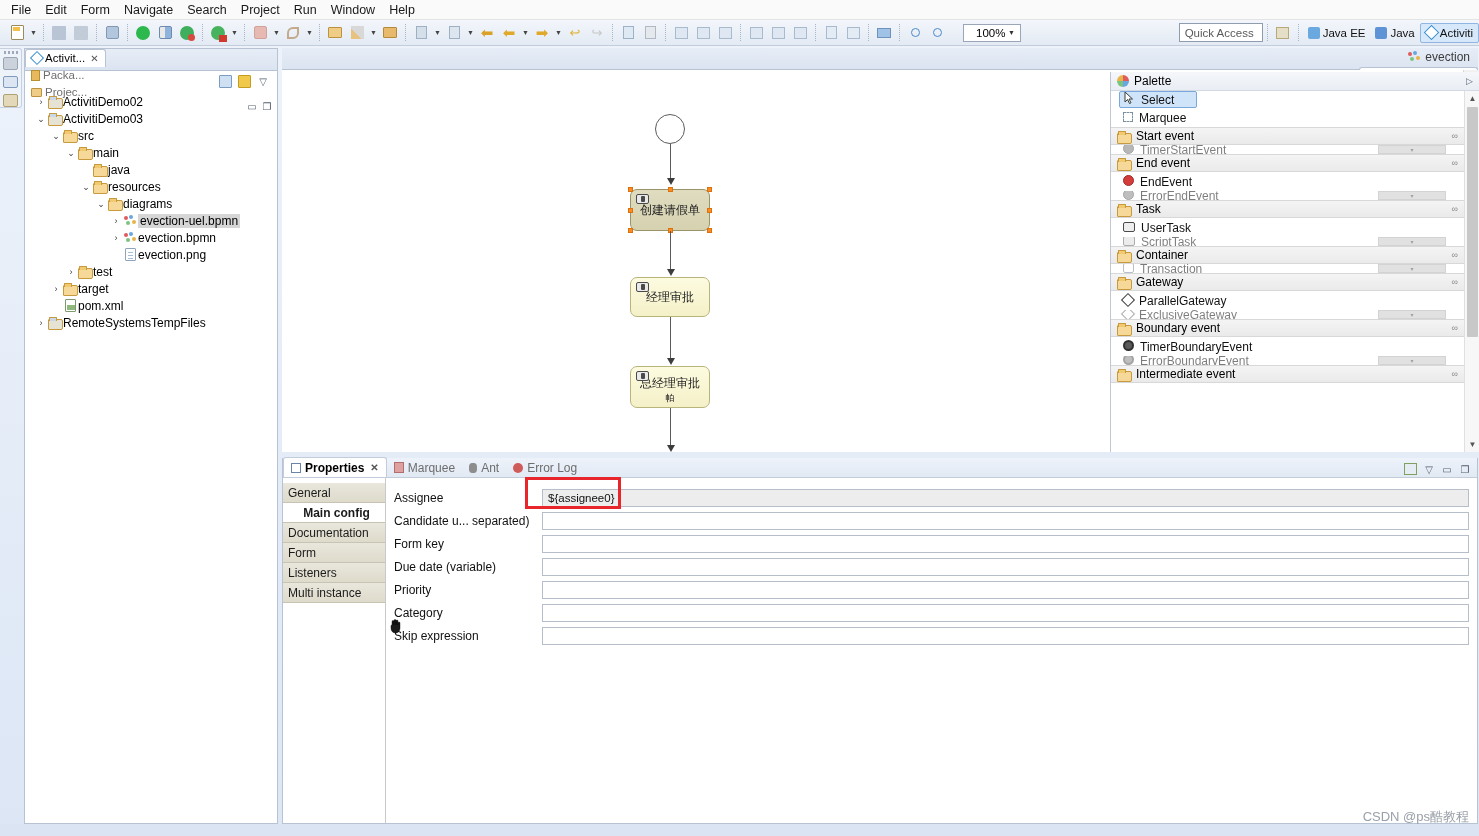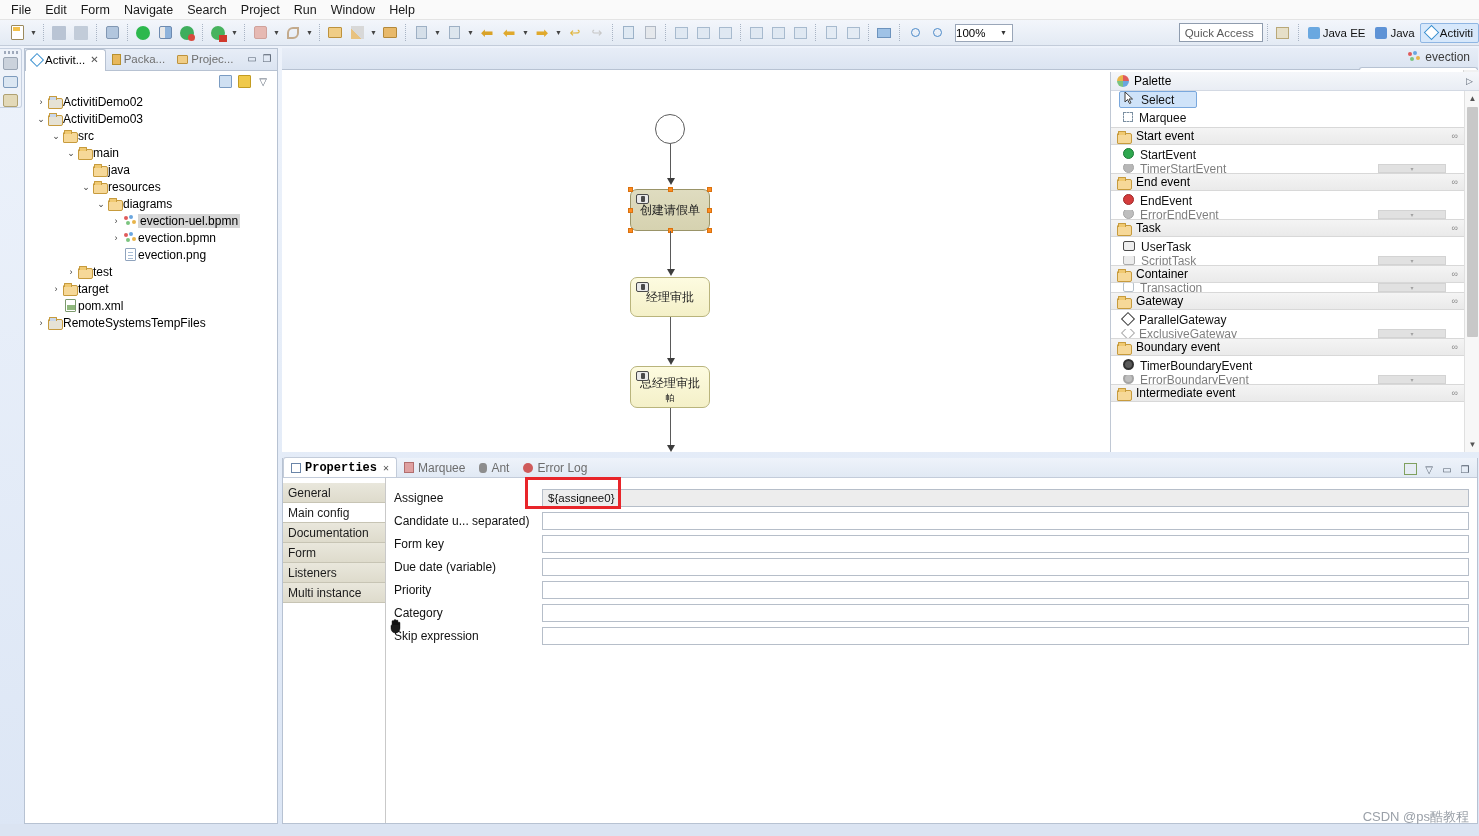--- a/index.html
+++ b/index.html
@@ -47,22 +47,22 @@
     width: 11px; height: 20px; display: inline-flex;
     align-items: center; justify-content: center;
     font-size: 7px; color: #444;
   }
   .tb-sep {
     width: 1px; height: 17px; margin: 0 4px;
     border-left: 1px dotted #a9b4c4;
   }
   .zoom-combo {
     width: 58px; height: 18px; background: #fff;
-    border: 1px solid #9aa6b8; margin-left: 7px;
-    display: flex; align-items: center; padding-left: 0;
+    border: 1px solid #9aa6b8; margin-left: 15px;
+    display: flex; align-items: center; padding-left: 12px;
     font-size: 11.5px; position: relative;
   }
   .zoom-combo .cv { flex: 1; }
   .zoom-combo .cdn { font-size: 7px; padding-right: 5px; color: #333; }
 
   .qa-box {
     height: 19px; width: 84px; background: #fff;
     border: 1px solid #8f9cae; margin-left: auto;
     display: flex; align-items: center; padding-left: 5px;
     color: #5a5a5a; font-size: 11.5px;
@@ -96,22 +96,23 @@
     background: repeating-linear-gradient(90deg,#9fa9bb 0 2px,transparent 2px 4px); }
   .lb-ic { width: 15px; height: 15px; }
 
   
   #explorer {
     position: absolute; top: 48px; left: 24px; width: 254px; height: 776px;
     background: #fff; border: 1px solid #b7c2d2;
   }
   #explorer-tabs {
     height: 22px; background: linear-gradient(#e7edf7,#dbe4f1);
-    display: flex; align-items: center; border-bottom: 1px solid #b7c2d2;
+    display: flex; align-items: flex-start; border-bottom: 1px solid #b7c2d2;
     position: relative;
+    flex-direction: column;
   }
   .ex-tab {
     display: flex; align-items: center; gap: 3px;
     padding: 2px 6px 3px 6px; height: 20px; font-size: 11.5px;
     color: #6f6f6f;
   }
   .ex-tab.active {
     background: #fff; color: #000; border: 1px solid #b7c2d2; border-bottom: none;
     border-radius: 3px 3px 0 0; height: 22px;
   }
@@ -264,35 +265,35 @@
     background: #fff; border: 1px solid #b7c2d2; border-top: none;
   }
   #props-tabs {
     height: 20px; background: linear-gradient(#eef3fa,#e1e9f4);
     display: flex; align-items: flex-end; border-bottom: 1px solid #c3ccda;
     position: relative;
   }
   .pv-tab { display:flex; align-items:center; gap:4px; padding: 2px 7px 2px 7px;
     font-size: 12px; color: #6d6d6d; height: 19px; }
   .pv-tab.active { background:#fff; color:#000; font-weight:bold;
-    border:1px solid #c3ccda; border-bottom:none; border-radius:3px 3px 0 0; height:20px;font-family:Liberation Mono, monospace; }
+    border:1px solid #c3ccda; border-bottom:none; border-radius:3px 3px 0 0; height:20px; }
   .pv-tools { margin-left:auto; display:flex; gap:6px; align-items:center; padding-right:6px; padding-bottom:2px; }
 
   #props-body { position: absolute; top: 20px; left: 0; right: 0; bottom: 0; display: flex; }
   #prop-tabs-left {
     width: 103px; background: #fff; border-right: 1px solid #c9c9c9;
     padding-top: 5px;
   }
   .pt-item {
     height: 20px; background: linear-gradient(#e9e7dc,#dedbcc);
     border-bottom: 1px solid #c7c4b4;
     display: flex; align-items: center; padding-left: 5px;
     font-size: 12px; color: #1b1b1b;
   }
-  .pt-item.active { background: #fff; font-weight: normal; border-bottom: 1px solid #c7c4b4; }
+  .pt-item.active { background: #fff; font-weight: bold; border-bottom: 1px solid #c7c4b4; justify-content: center; }
   #prop-form { flex: 1; padding: 8px 4px 0 8px; }
   .fld { display: flex; align-items: center; height: 23px; margin-bottom: 0px; }
   .fld .flabel { width: 148px; font-size: 12px; color: #111; }
   .fld .finput {
     flex: 1; height: 18px; background: #fff; border: 1px solid #b6bec9;
     display: flex; align-items: center; padding-left: 5px; font-size: 11.5px; color: #111;
     margin-right: 4px;
   }
   .fld.highlight .finput { background: #ededed; }
 
@@ -731,24 +732,20 @@
           </div>
           <div class="pal-item">
             <span class="ic"><span style="display:inline-block;width:10px;height:10px;border:1.5px dashed #7a8ea0;"></span></span>
             <span>Marquee</span>
           </div>
           <div class="pal-group">
             <span class="fold"></span>
             <span>Start event</span>
             <span class="gexp">∞</span>
           </div>
-          <div class="pal-item" style="position: relative;">
-            <span class="ic"><span style="display:inline-block;width:11px;height:11px;border-radius:50%;background:#2fa84f;border:1px solid #1d7a37;"></span></span>
-            <span>StartEvent</span>
-          </div>
           <div class="pal-item clipped" style="position: relative;">
             <span class="ic"><span style="display:inline-block;width:11px;height:11px;border-radius:50%;background:#7d7d7d;border:1px solid #5a5a5a;"></span></span>
             <span>TimerStartEvent</span>
             <span class="pal-drag">▾</span>
           </div>
           <div class="pal-group">
             <span class="fold"></span>
             <span>End event</span>
             <span class="gexp">∞</span>
           </div>

